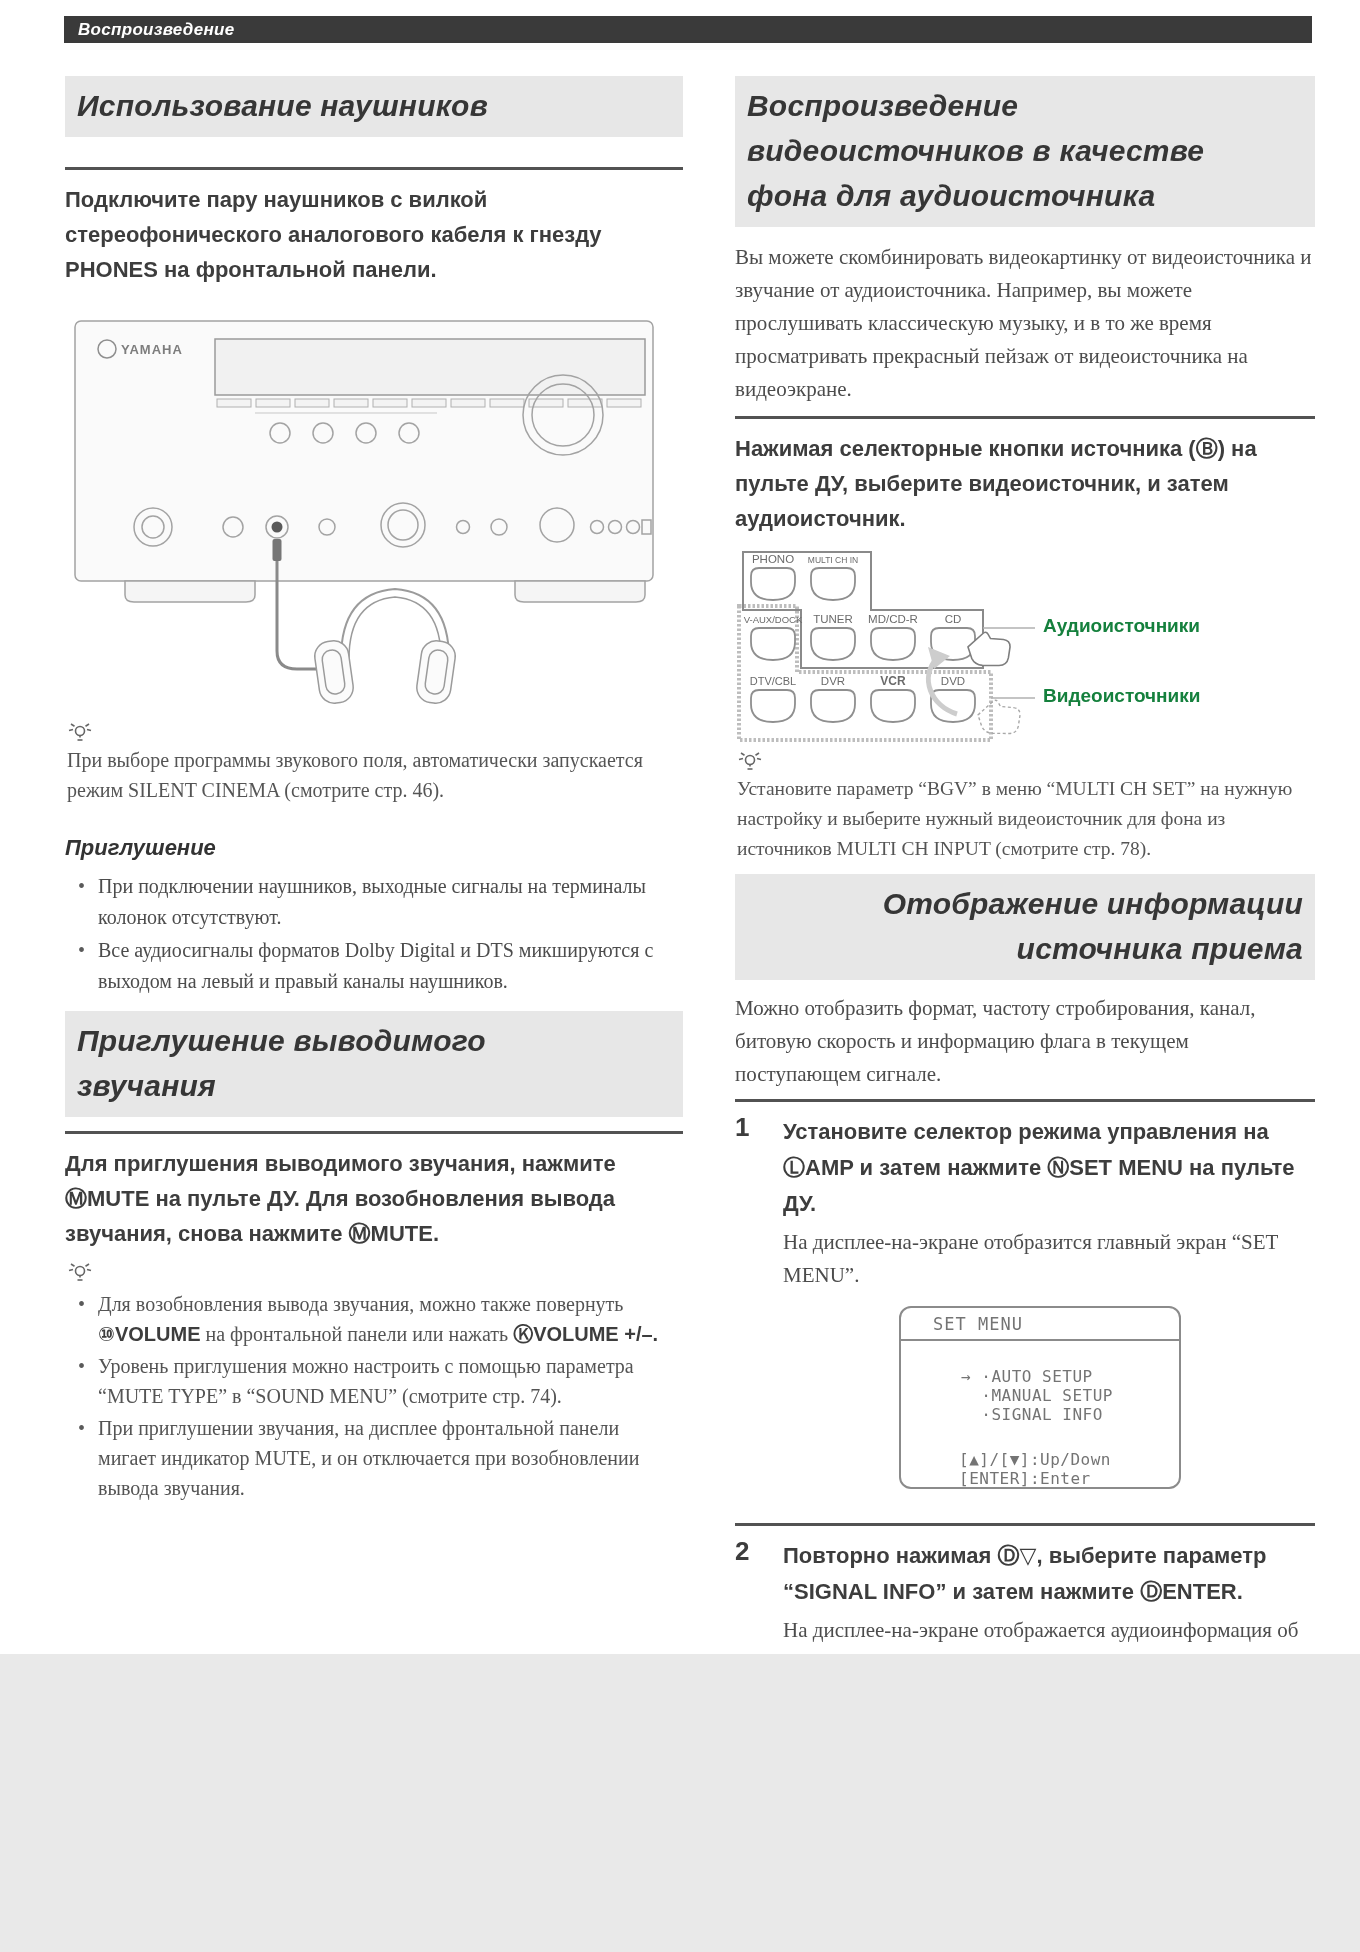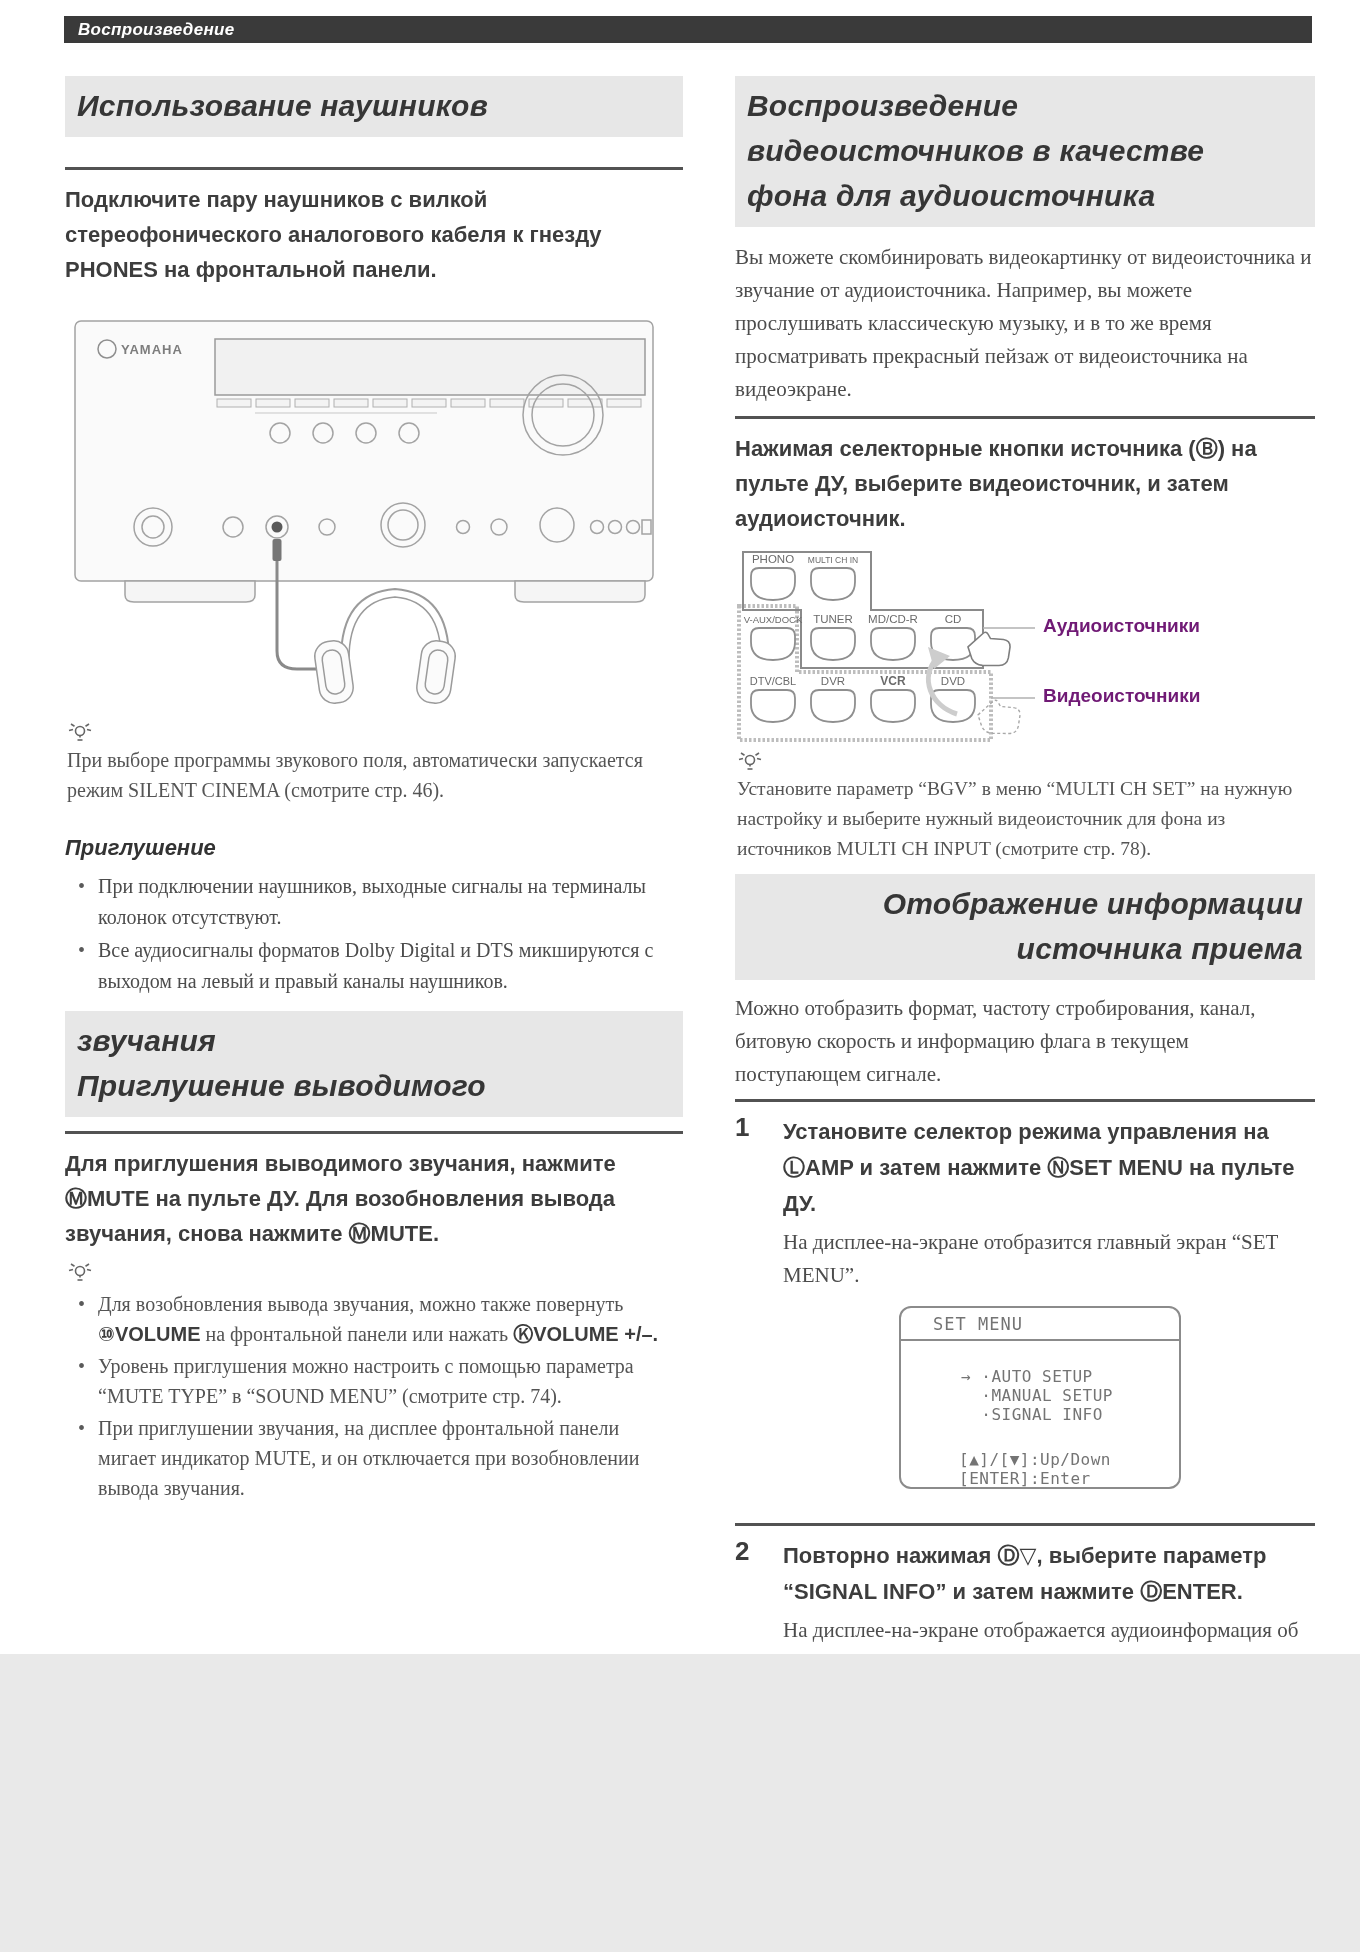--- a/index.html
+++ b/index.html
@@ -46,21 +46,21 @@
   .osd-title{font-size:17px;letter-spacing:1px;padding:6px 0 5px 32px;border-bottom:2px solid #8b8b8b;}
   .osd-body{padding:26px 0 12px 0;height:108px;}
   .osd-line{white-space:pre;font-size:16px;line-height:19px;padding-left:60px;letter-spacing:.5px;}
   .osd-hints{margin-top:26px;}
   .osd-hint{white-space:pre;font-size:16px;line-height:19px;padding-left:58px;letter-spacing:.5px;}
   
   .fig{position:relative;}
   .remote-fig{height:200px;margin-top:12px;}
   .remote-fig svg{overflow:visible;}
   .fig-label{position:absolute;font-family:"Liberation Sans","DejaVu Sans",sans-serif;font-weight:bold;
-             font-size:19px;color:#701a75;white-space:nowrap;}
+             font-size:19px;color:#15803d;white-space:nowrap;}
   .rc-label{font-family:"Liberation Sans","DejaVu Sans",sans-serif;fill:#6b6b6b;}
   
   .footer{position:absolute;left:78px;top:1868px;display:flex;align-items:baseline;gap:10px;}
   .footer .num{font-family:"Liberation Sans","DejaVu Sans",sans-serif;font-weight:bold;font-size:29px;color:#6a6a6a;font-style:italic;}
   .footer .lang{font-style:italic;font-size:20px;color:#8a8a8a;font-family:"Liberation Sans","DejaVu Sans",sans-serif;}
 </style>
 </head>
 <body>
 
 <div class="page">
@@ -155,22 +155,22 @@
     <p class="tip-text" style="margin:2px 0 0 2px;">При выборе программы звукового поля, автоматически запускается режим SILENT CINEMA (смотрите стр. 46).</p>
 
     <div class="notes-title" style="margin-top:30px;">Приглушение</div>
 
     <ul class="dotlist" style="margin-top:10px;">
       <li class="note-item">При подключении наушников, выходные сигналы на терминалы колонок отсутствуют.</li>
       <li class="note-item">Все аудиосигналы форматов Dolby Digital и DTS микшируются с выходом на левый и правый каналы наушников.</li>
     </ul>
 
     <div class="sec-title" style="margin-top:14px;">
+      <div>Приглушение выводимого</div>
       <div>звучания</div>
-      <div>Приглушение выводимого</div>
     </div>
 
     <div class="rule" style="margin-top:14px;"></div>
 
     <p class="p-bold" style="margin:12px 0 0 0;">Для приглушения выводимого звучания, нажмите ⓂMUTE на пульте ДУ. Для возобновления вывода звучания, снова нажмите ⓂMUTE.</p>
 
     <svg class="tipicon" style="margin-top:10px;" width="26" height="22" viewBox="0 0 26 22">
       <g stroke="#666" stroke-width="1.6" fill="none">
         <circle cx="13" cy="10" r="4.5"></circle>
         <line x1="13" y1="14.5" x2="13" y2="16.5"></line>

